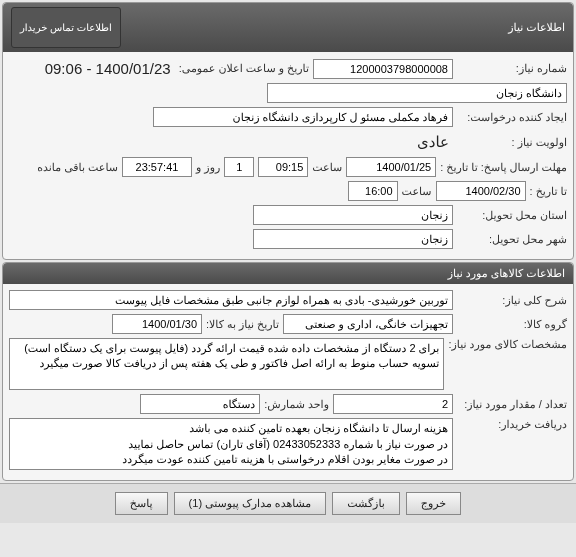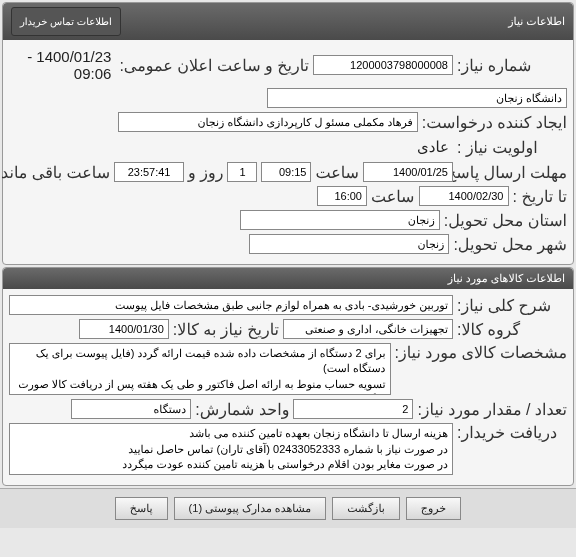--- a/index.html
+++ b/index.html
@@ -28,24 +28,24 @@
   }
   .panel-body { padding: 6px; }
   .row {
     display: flex;
     align-items: center;
     margin-bottom: 4px;
     gap: 4px;
   }
   .label {
     color: #333;
-    font-size: 16px;
+    font-size: 11px;
     white-space: nowrap;
     min-width: 110px;
-    text-align: left;
+    text-align: right;
   }
   .label-sm { min-width: auto; }
   input[type="text"], .inp {
     border: 1px solid #888;
     padding: 2px 4px;
     font-size: 11px;
     font-family: inherit;
     background: #fff;
     height: 20px;
     direction: rtl;
@@ -56,21 +56,21 @@
     line-height: 1.4;
   }
   .static-text {
     color: #222;
     font-size: 15px;
     padding: 2px 4px;
   }
   .link-btn {
     background: #555;
     color: #fff;
-    padding: 8px 8px;
+    padding: 14px 8px;
     border-radius: 3px;
     font-size: 10px;
     cursor: pointer;
     border: 1px solid #333;
   }
   .btn-row {
     display: flex;
     gap: 6px;
     justify-content: center;
     padding: 8px;

